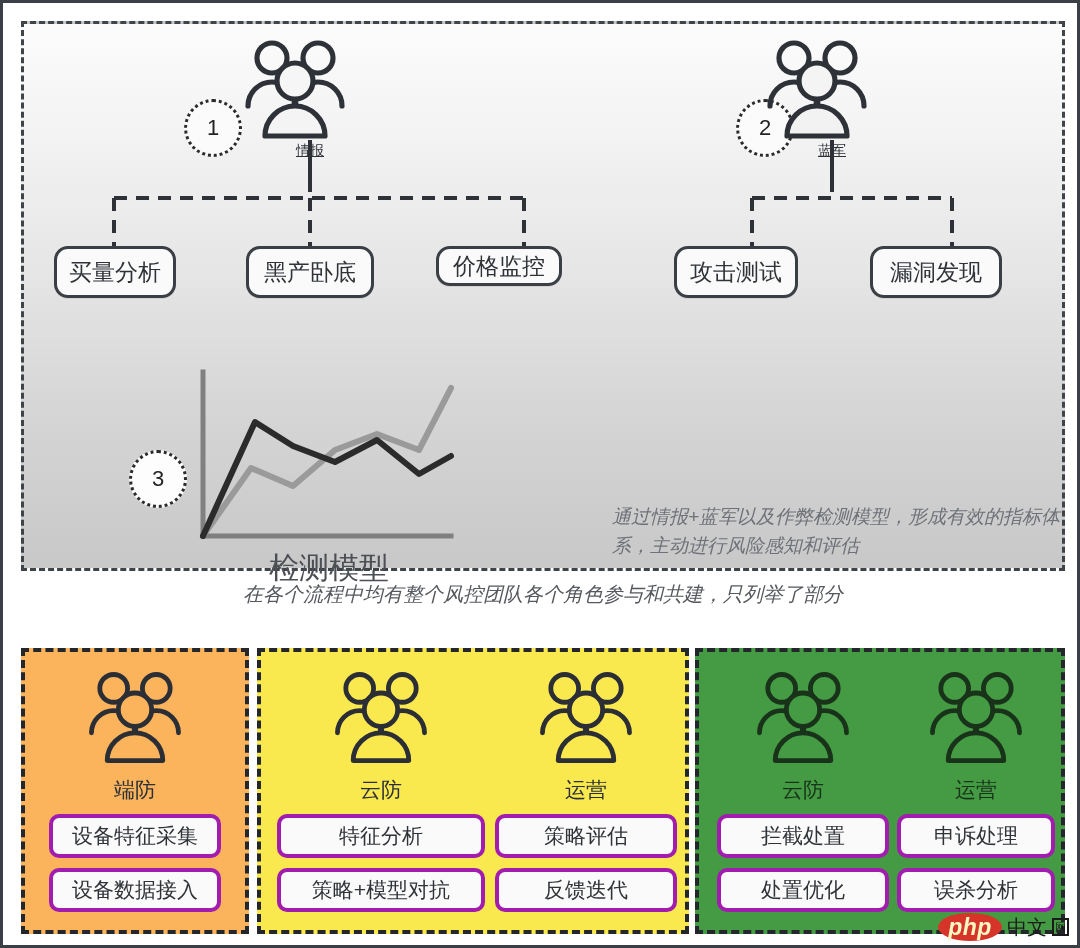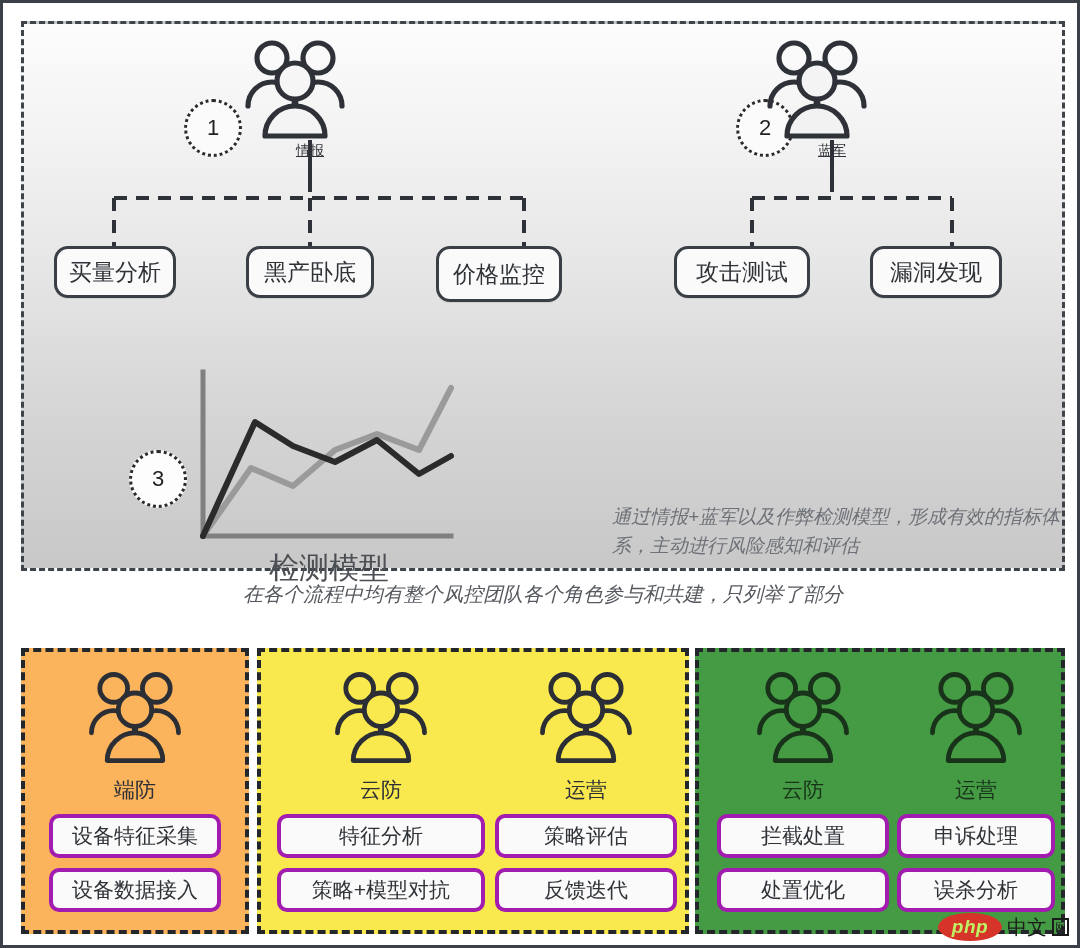--- a/index.html
+++ b/index.html
@@ -135,21 +135,21 @@
   
   #watermark{
     position:absolute;right:8px;bottom:4px;
     display:flex;align-items:center;gap:5px;
     z-index:20;
   }
   #wm-php{
     width:64px;height:28px;border-radius:50%;
     background:#d63429;
     display:flex;align-items:center;justify-content:center;
-    color:#bef264;font-style:italic;font-size:19px;font-weight:bold;
+    color:#fef9c3;font-style:italic;font-size:23px;font-weight:bold;
     letter-spacing:.5px;
   }
   #wm-cn{font-size:20px;color:#1b1b1b;}
   #wm-box{
     border:2px solid #1b1b1b;
     font-size:11px;color:#1b1b1b;
     padding:0 1px;line-height:14px;
   }
 </style>
 </head>
@@ -192,21 +192,21 @@
         <path d="M440 14 V70"></path>
       </g>
     </svg>
 
     <div class="lbox" style="left:30px;top:222px;width:122px;height:52px;">
       <span>买量分析</span>
     </div>
     <div class="lbox" style="left:222px;top:222px;width:128px;height:52px;">
       <span>黑产卧底</span>
     </div>
-    <div class="lbox" style="left:412px;top:222px;width:126px;height:56px;">
+    <div class="lbox" style="left:412px;top:222px;width:126px;height:40px;">
       <span>价格监控</span>
     </div>
 
     <div class="group-node" style="left:738px;top:12px;width:140px;">
       <span>
         <svg class="people-icon" width="110" height="108" viewBox="0 0 110 108" fill="none" stroke="#2e3238" stroke-width="5.2" stroke-linecap="round" stroke-linejoin="round">
           <circle cx="32" cy="22" r="15"></circle>
           <path d="M8 70 a24 24 0 0 1 48 0"></path>
           <circle cx="78" cy="22" r="15"></circle>
           <path d="M54 70 a24 24 0 0 1 48 0"></path>
@@ -219,21 +219,21 @@
     </div>
 
     <svg class="connector" style="left:680px;top:160px;" width="300" height="75">
       <g stroke="#2e3238" stroke-width="4" fill="none" stroke-dasharray="13 9">
         <path d="M48 14 H248"></path>
         <path d="M48 14 V70"></path>
         <path d="M248 14 V70"></path>
       </g>
     </svg>
 
-    <div class="lbox" style="left:650px;top:222px;width:136px;height:52px;">
+    <div class="lbox" style="left:650px;top:222px;width:124px;height:52px;">
       <span>攻击测试</span>
     </div>
     <div class="lbox" style="left:846px;top:222px;width:132px;height:52px;">
       <span>漏洞发现</span>
     </div>
 
     <div id="chart-wrap">
       <svg width="280" height="200" viewBox="0 0 280 200">
         <g stroke="#808080" stroke-width="5" fill="none" stroke-linecap="square">
           <path d="M14 8 V172"></path>

